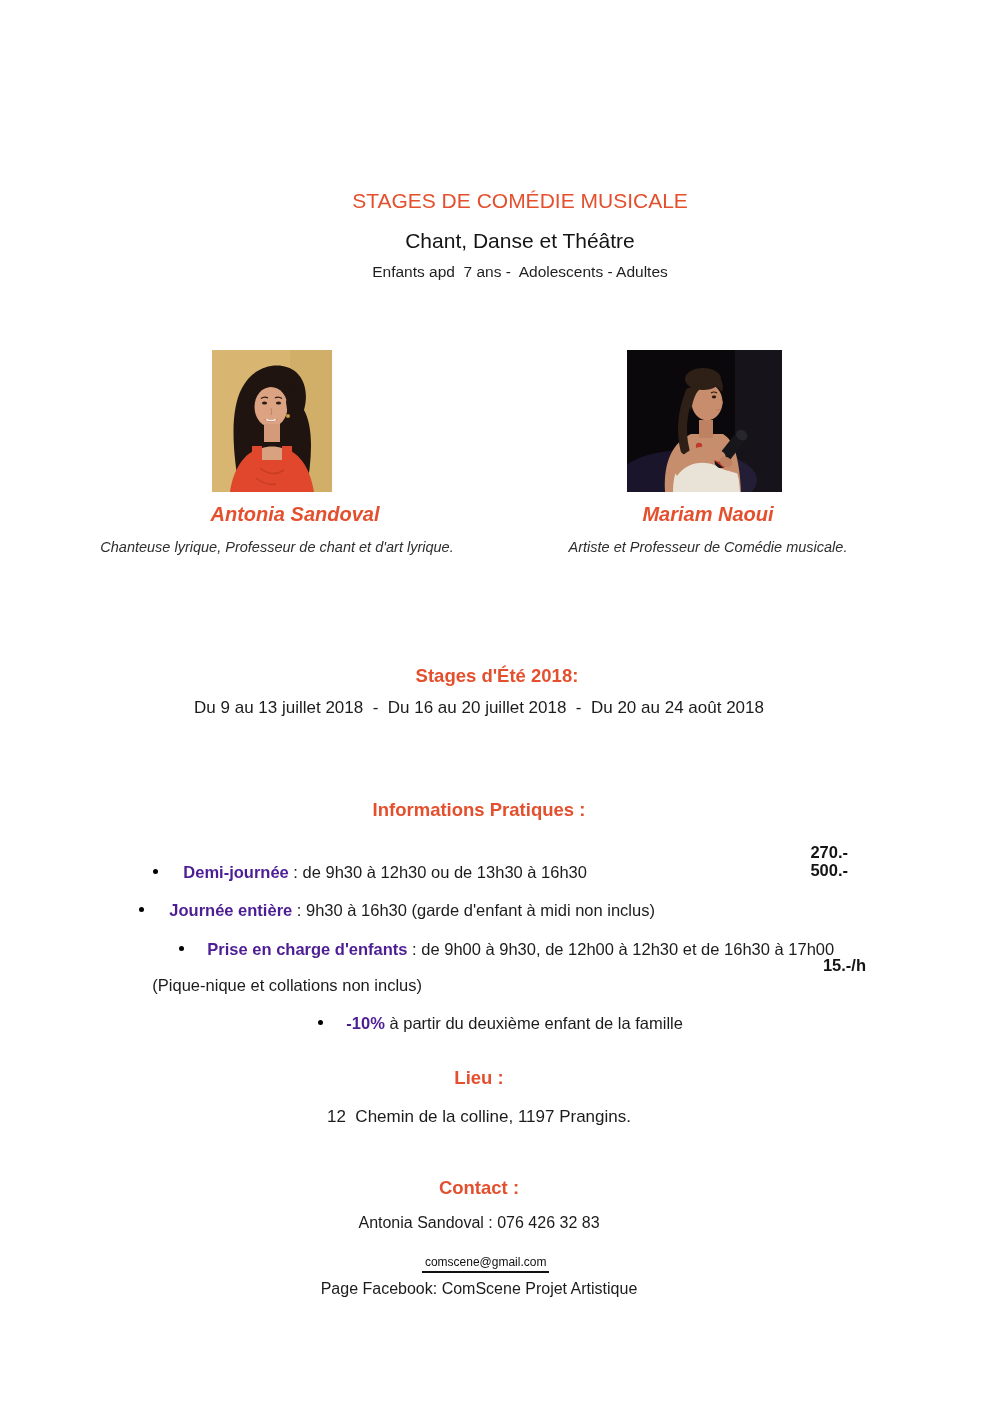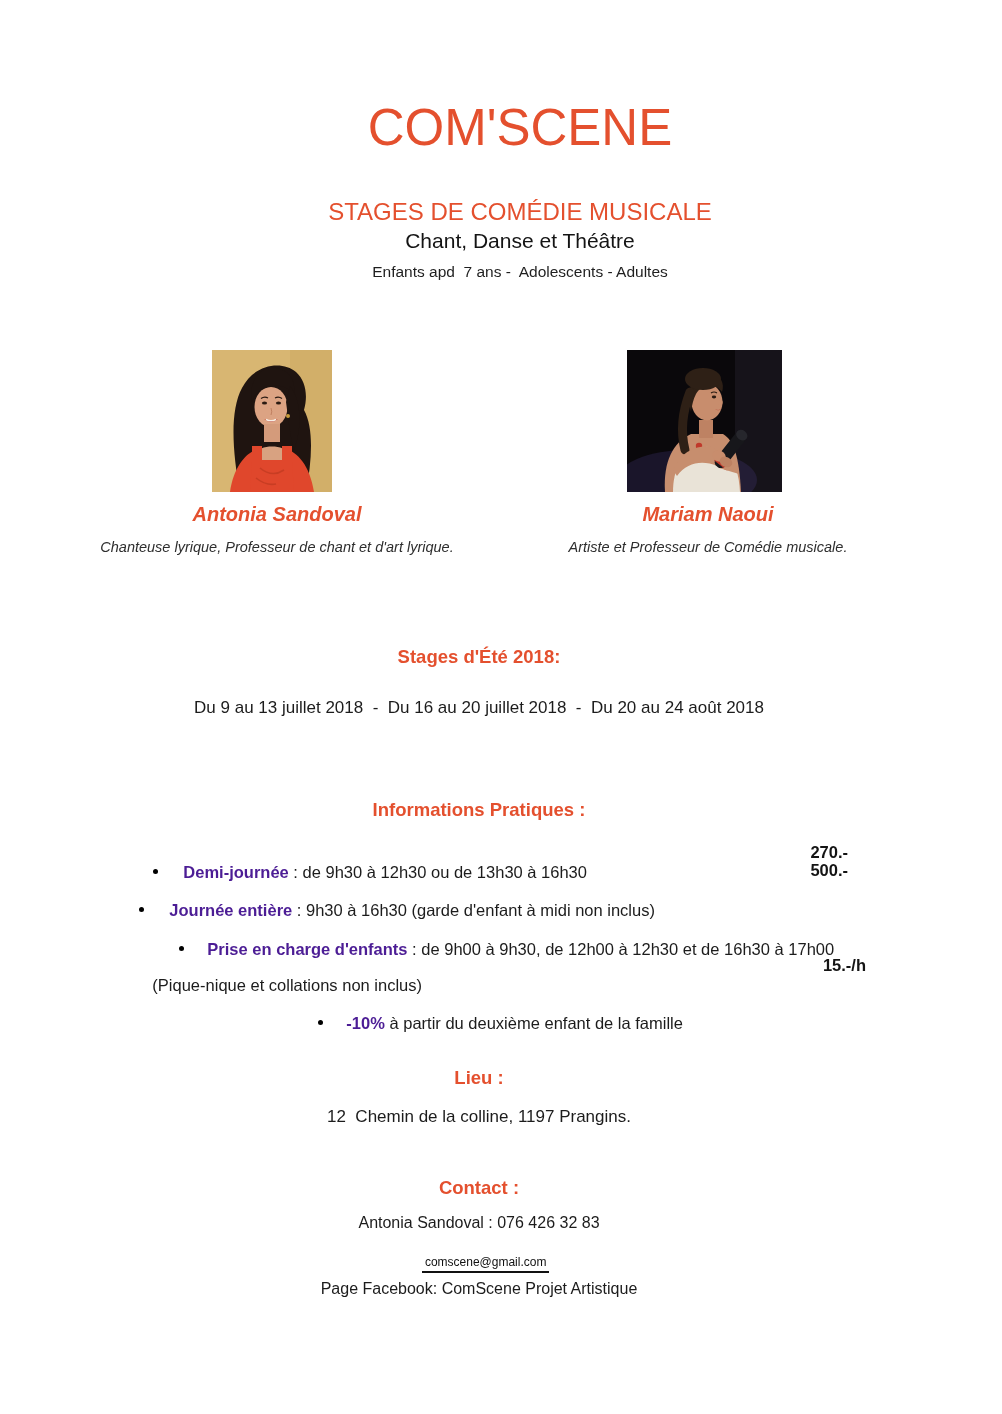--- a/index.html
+++ b/index.html
@@ -5,39 +5,39 @@
   html,body{margin:0;padding:0;background:#ffffff;}
   .page{
     position:relative;width:1002px;height:1414px;background:#ffffff;
     font-family:"Liberation Sans",sans-serif;color:#1c1c1c;overflow:hidden;
   }
   .abs{position:absolute;}
   .ctr{text-align:center;white-space:pre-wrap;}
   .accent{color:var(--accent,#E4502E);}
 
   .title{top:102px;left:38px;width:964px;font-size:51px;line-height:1;font-weight:400;}
-  .subtitle{top:200px;left:38px;width:964px;font-size:24px;line-height:1;font-weight:400;}
+  .subtitle{top:190px;left:38px;width:964px;font-size:21px;line-height:1;font-weight:400;}
   .tagline{top:230px;left:38px;width:964px;font-size:21px;line-height:1;color:#141414;}
   .audience{top:264px;left:38px;width:964px;font-size:15.5px;line-height:1;color:#1f1f1f;}
 
   .photo{top:350px;height:142px;overflow:hidden;}
   .photo svg{display:block;}
   .photo1{left:212px;width:120px;}
   .photo2{left:627px;width:155px;}
 
   .name{top:504px;font-size:20px;font-style:italic;font-weight:700;line-height:1;}
-  .name1{left:97px;width:360px;}
+  .name1{left:115px;width:360px;}
   .name2{left:528px;width:360px;}
   .caption{top:540px;font-size:14.5px;font-style:italic;color:#2e2e2e;line-height:1;}
   .caption1{left:67px;width:420px;}
   .caption2{left:498px;width:420px;}
 
   .cblock{left:0;width:958px;}
   .sec-h{font-size:18.5px;font-weight:700;line-height:1;}
-  .h-summer{top:648px;}
+  .h-summer{top:667px;margin-left:18px;}
   .dates{top:699px;font-size:17px;line-height:1;}
   .note-line{top:734px;font-size:17px;line-height:1;}
   .h-info{top:801px;}
 
   .row{font-size:16.5px;line-height:1.2;white-space:pre-wrap;color:#1c1c1c;}
   .row b{font-weight:700;color:#4c1d95;}
   .row1{top:843px;left:135px;}
   .row2{top:881px;left:121px;}
   .row3{top:920px;left:161px;}
   .rownote{top:956px;left:134px;text-align:center;}
@@ -56,21 +56,20 @@
   .phone{top:1215px;font-size:16px;line-height:1;}
   .emailrow{top:1244px;font-size:12px;line-height:1;text-align:center;}
   .email-link{display:inline-block;color:#111;border-bottom:2px solid #111;padding:0 3px 3px 3px;text-decoration:none;white-space:pre-wrap;}
   .facebook{top:1281px;font-size:16px;line-height:1;}
 </style>
 </head>
 <body>
 
 <div class="page">
 
-  <div class="abs ctr title accent">COM'SCENE</div>
   <div class="abs ctr subtitle accent">STAGES DE COMÉDIE MUSICALE</div>
   <div class="abs ctr tagline">Chant, Danse et Théâtre</div>
   <div class="abs ctr audience">Enfants apd  7 ans -  Adolescents - Adultes</div>
 
   <div class="abs photo photo1">
     <svg width="120" height="142" viewBox="0 0 120 142" xmlns="http://www.w3.org/2000/svg">
       <rect width="120" height="142" fill="#D5B26C"></rect>
       <rect width="120" height="142" fill="#E3C584" opacity="0.25"></rect>
       <rect x="78" width="42" height="142" fill="#CBA75F" opacity="0.5"></rect>
 

